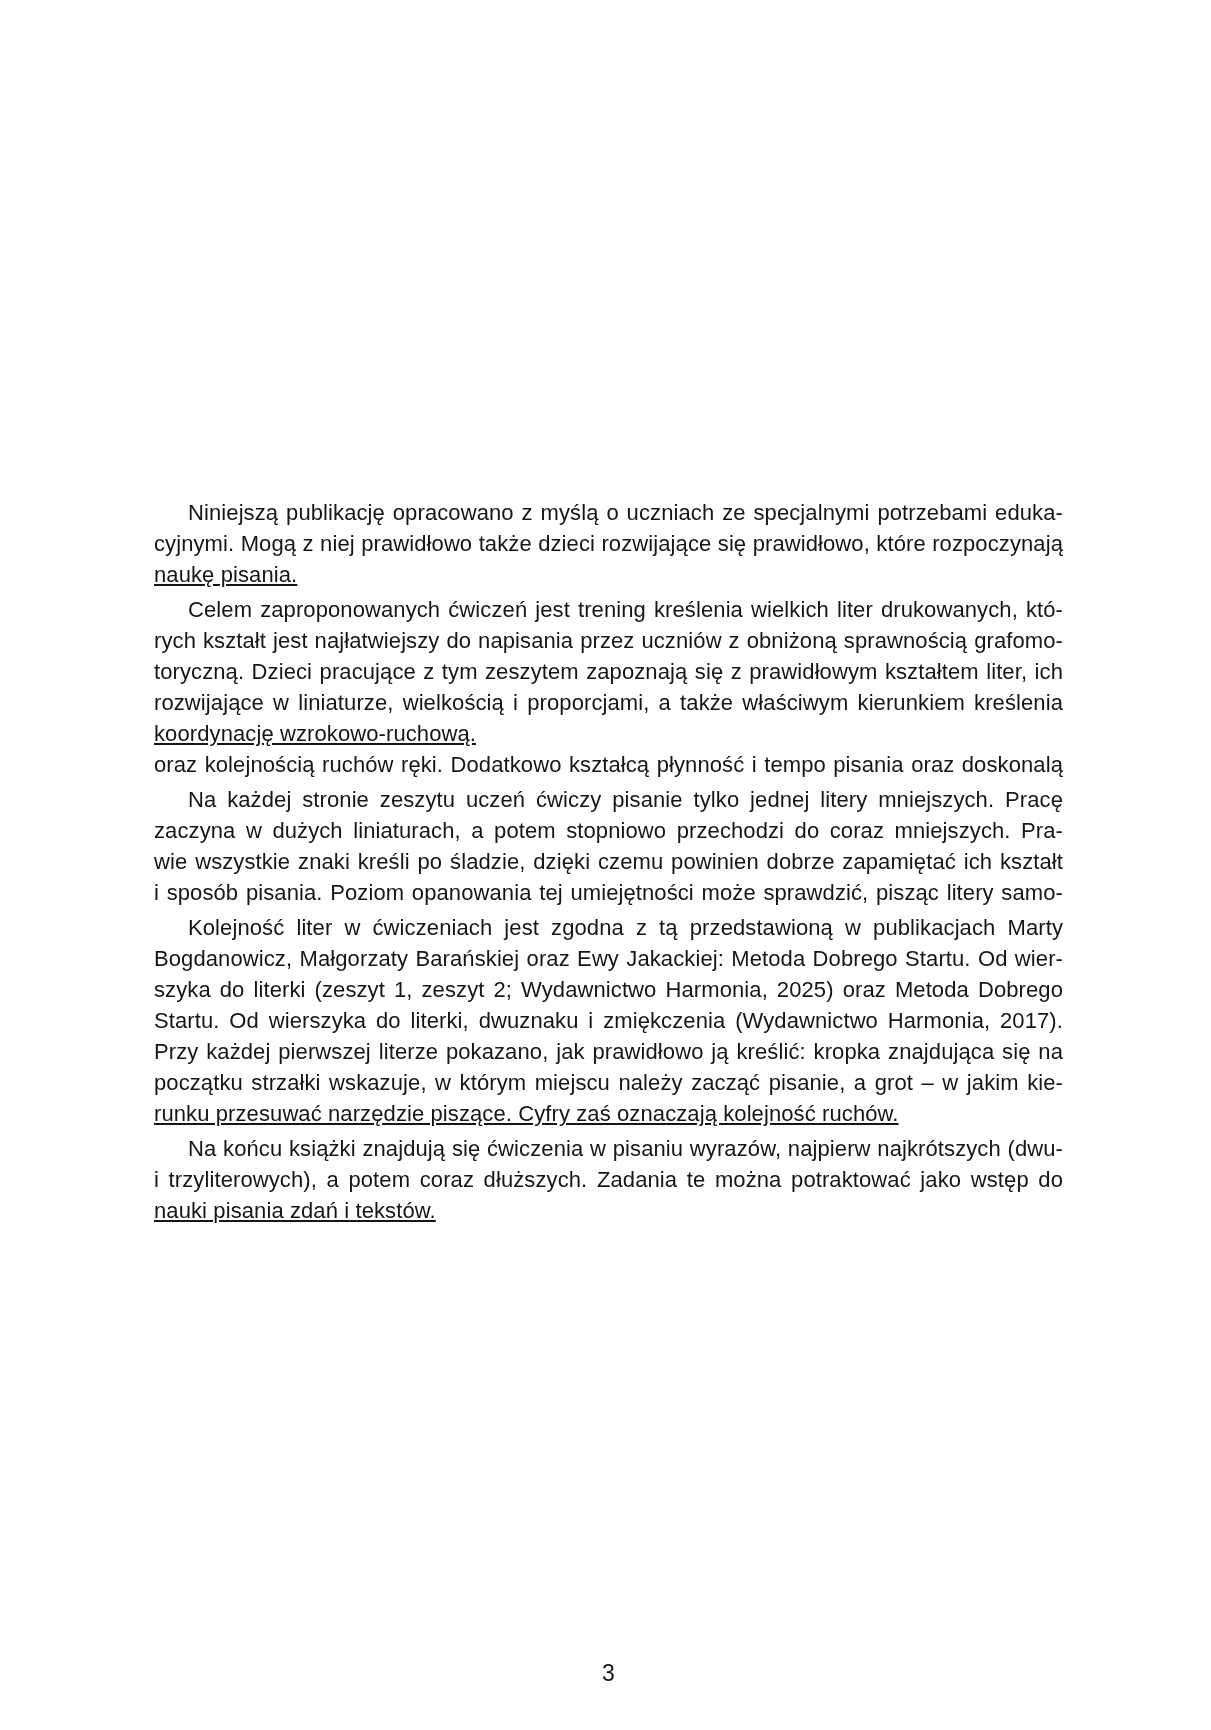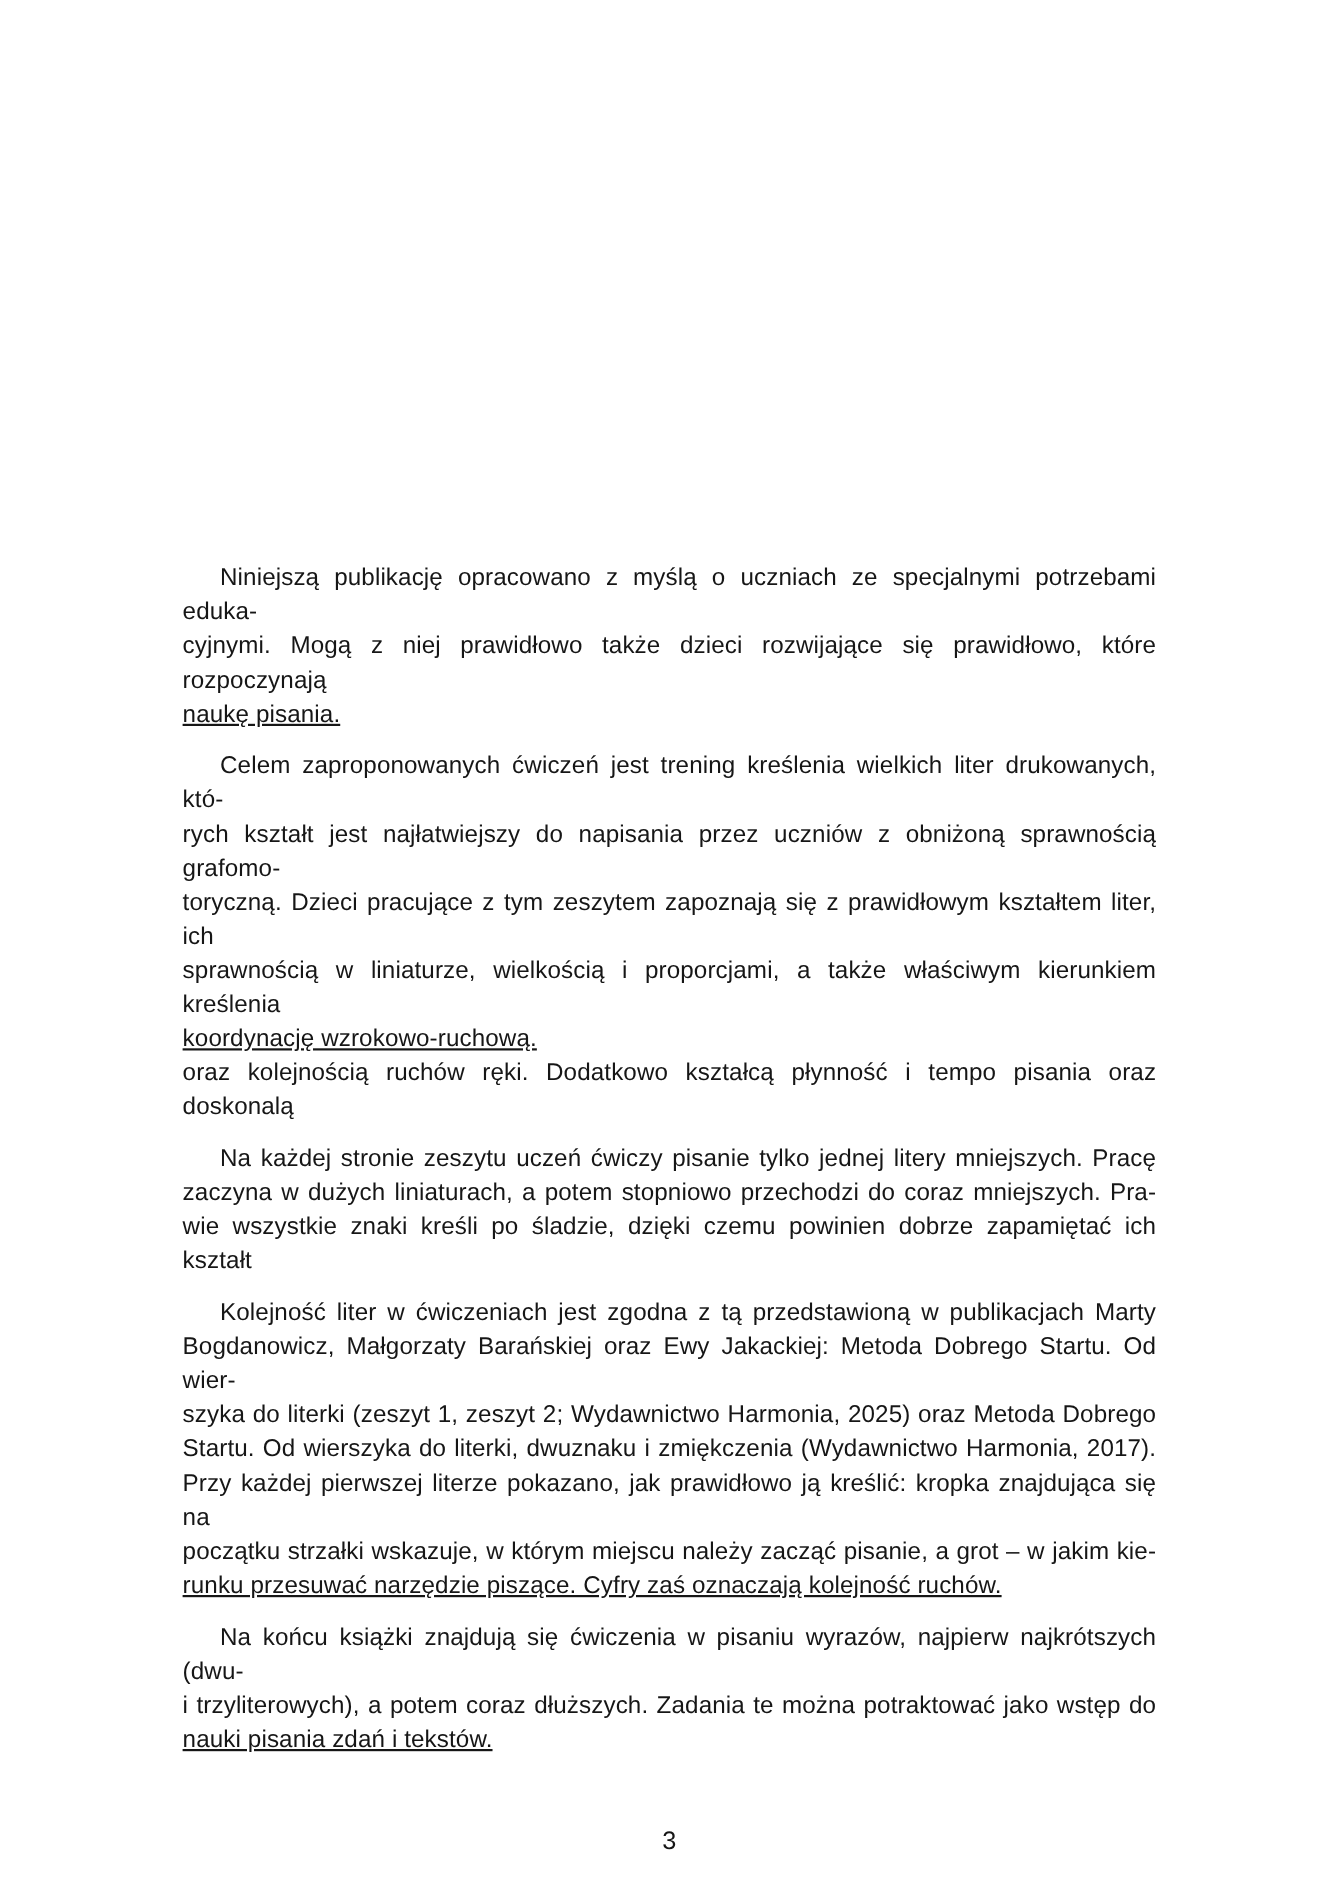--- a/index.html
+++ b/index.html
@@ -14,21 +14,21 @@
   }
   .text-block {
     position: absolute;
     left: 150px;
     top: 493px;
     width: 917px;
     font-size: 22px;
     line-height: 31px;
     letter-spacing: 0.1px;
   }
-  .para { margin: 16px; padding: 0; }
+  .para { margin: 4px; padding: 0; }
   .line {
     text-align: justify;
     text-align-last: justify;
     white-space: normal;
   }
   .line.first { text-indent: 34px; }
   .line.end { text-align-last: left; text-decoration: underline; }
   .it { }
   .page-number {
     position: absolute;
@@ -49,29 +49,30 @@
   <div class="para">
     <div class="line first"><span>Niniejszą publikację opracowano z myślą o uczniach ze specjalnymi potrzebami eduka-</span></div>
     <div class="line"><span>cyjnymi. Mogą z niej prawidłowo także dzieci rozwijające się prawidłowo, które rozpoczynają</span></div>
     <div class="line end"><span>naukę pisania.</span></div>
   </div>
 
   <div class="para">
     <div class="line first"><span>Celem zaproponowanych ćwiczeń jest trening kreślenia wielkich liter drukowanych, któ-</span></div>
     <div class="line"><span>rych kształt jest najłatwiejszy do napisania przez uczniów z obniżoną sprawnością grafomo-</span></div>
     <div class="line"><span>toryczną. Dzieci pracujące z tym zeszytem zapoznają się z prawidłowym kształtem liter, ich</span></div>
-    <div class="line"><span>sprawnością w liniaturze, wielkością i proporcjami, a także właściwym kierunkiem kreślenia</span></div>
+    <div class="line"><span>rozwijające w liniaturze, wielkością i proporcjami, a także właściwym kierunkiem kreślenia</span></div>
     <div class="line end"><span>koordynację wzrokowo-ruchową.</span></div>
     <div class="line"><span>oraz kolejnością ruchów ręki. Dodatkowo kształcą płynność i tempo pisania oraz doskonalą</span></div>
   </div>
 
   <div class="para">
     <div class="line first"><span>Na każdej stronie zeszytu uczeń ćwiczy pisanie tylko jednej litery mniejszych. Pracę</span></div>
     <div class="line"><span>zaczyna w dużych liniaturach, a potem stopniowo przechodzi do coraz mniejszych. Pra-</span></div>
     <div class="line"><span>wie wszystkie znaki kreśli po śladzie, dzięki czemu powinien dobrze zapamiętać ich kształt</span></div>
+    <div class="line"><span>i sposób pisania. Poziom opanowania tej umiejętności może sprawdzić, pisząc litery samo-</span></div>
   </div>
 
   <div class="para">
     <div class="line first"><span>Kolejność liter w ćwiczeniach jest zgodna z tą przedstawioną w publikacjach Marty</span></div>
     <div class="line"><span>Bogdanowicz, Małgorzaty Barańskiej oraz Ewy Jakackiej: </span><span class="it">Metoda Dobrego Startu. Od wier-</span></div>
     <div class="line"><span class="it">szyka do literki </span><span>(zeszyt 1, zeszyt 2; Wydawnictwo Harmonia, 2025) oraz </span><span class="it">Metoda Dobrego</span></div>
     <div class="line"><span class="it">Startu. Od wierszyka do literki, dwuznaku i zmiękczenia </span><span>(Wydawnictwo Harmonia, 2017).</span></div>
     <div class="line"><span>Przy każdej pierwszej literze pokazano, jak prawidłowo ją kreślić: kropka znajdująca się na</span></div>
     <div class="line"><span>początku strzałki wskazuje, w którym miejscu należy zacząć pisanie, a grot – w jakim kie-</span></div>
     <div class="line end"><span>runku przesuwać narzędzie piszące. Cyfry zaś oznaczają kolejność ruchów.</span></div>

